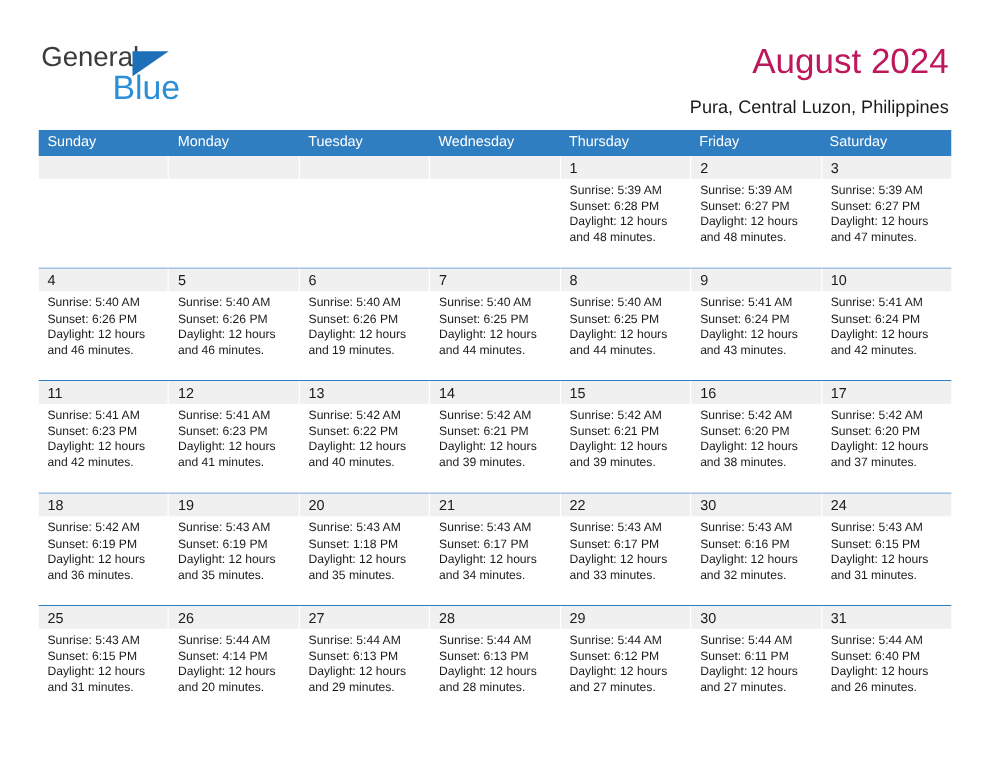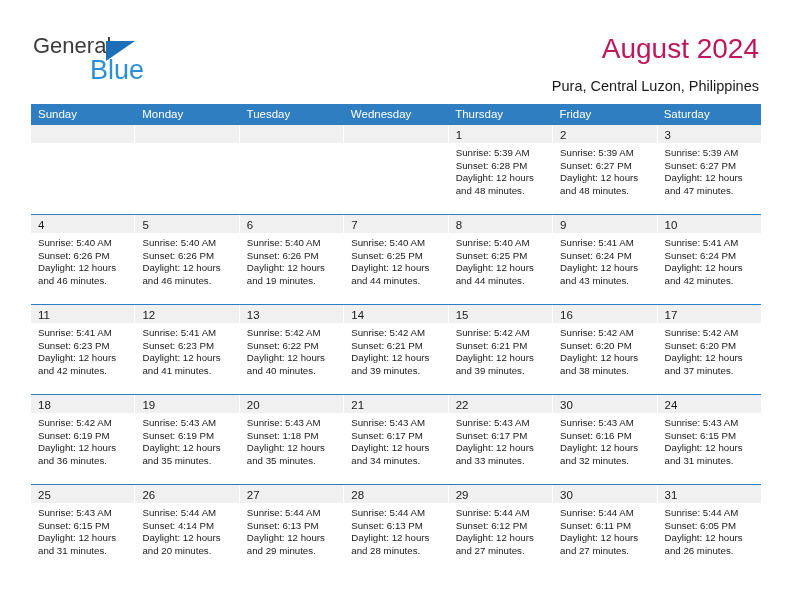--- a/index.html
+++ b/index.html
@@ -422,21 +422,21 @@
               <div>Sunrise: 5:44 AM</div>
               <div>Sunset: 6:11 PM</div>
               <div>Daylight: 12 hours</div>
               <div>and 27 minutes.</div>
             </div>
           </div>
           <div class="cell">
             <div class="daynum-band"><span class="daynum">31</span></div>
             <div class="info">
               <div>Sunrise: 5:44 AM</div>
-              <div>Sunset: 6:05 PM</div>
+              <div>Sunset: 6:40 PM</div>
               <div>Daylight: 12 hours</div>
               <div>and 26 minutes.</div>
             </div>
           </div>
         </div>
       </div>
   </div>
 
 </div>
 

